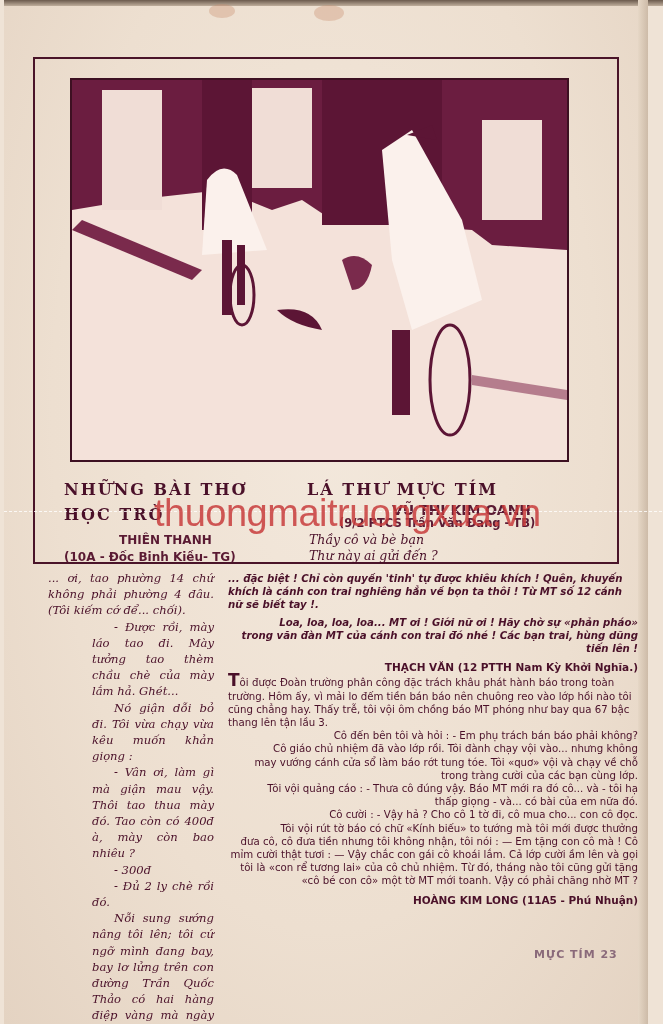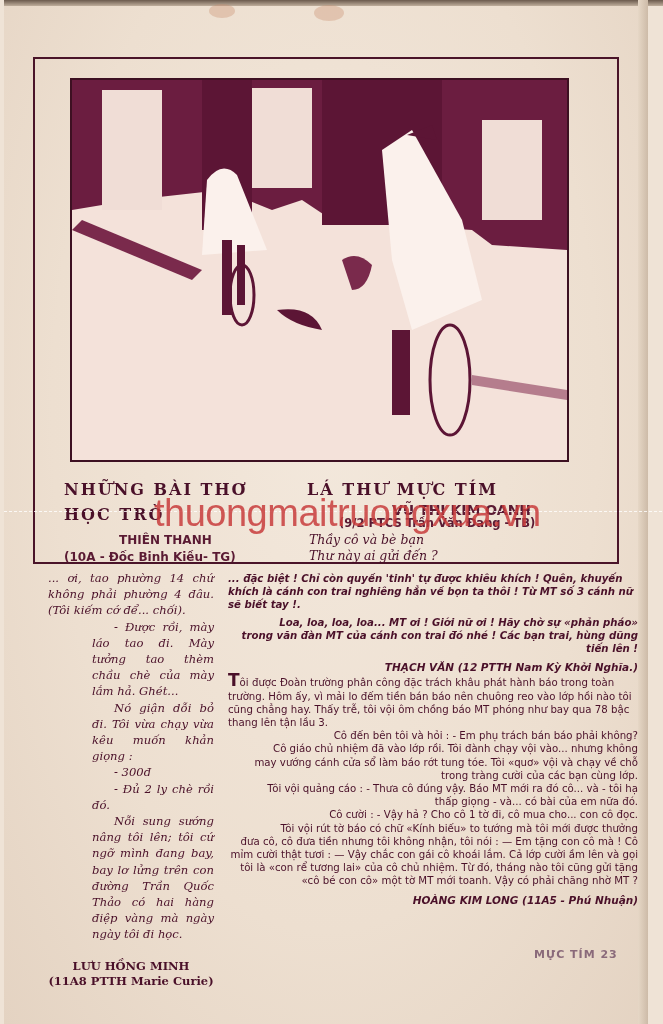--- a/index.html
+++ b/index.html
@@ -63,21 +63,21 @@
     font-style:normal; font-weight:bold; text-align:center; font-size:11.5px;
     line-height:15px; margin-top:16px;
   }
   .rightcol {
     position:absolute; left:224px; top:572px; width:410px;
     font-family:"DejaVu Sans", sans-serif; font-size:10.2px; line-height:13.2px; color:#4a1029;
   }
   .rightcol p { margin:0; }
   .it { font-style:italic; font-weight:bold; }
   .ind2 { text-indent:34px;text-align:right; }
-  .sig-r { text-align:right; font-weight:bold; font-size:10.5px; margin-top:6px !important;font-style:italic; }
+  .sig-r { text-align:right; font-weight:bold; font-size:10.5px; margin-top:6px !important; }
   .title2 {
     font-family:"DejaVu Serif", serif; font-weight:bold; font-size:17px;
     color:#3d0d22; margin:12px 0 3px 0 !important; letter-spacing:0.5px;
   }
   .dropT { font-size:17px; font-weight:bold; }
   .footer {
     position:absolute; left:530px; top:948px; font-weight:bold; font-size:11px;
     color:#8a6a7a; letter-spacing:1px;
   }
 </style>
@@ -129,33 +129,34 @@
   <div class="sub" style="left:335px;top:516px;font-size:11.5px;">(9/2 PTCS Trần Văn Đang - TB)</div>
   <div class="poem">
     <div>Thầy cô và bè bạn</div>
     <div>Thư này ai gửi đến ?</div>
   </div>
 
   <div class="leftcol">
     <p>... ơi, tao phường 14 chứ không phải phường 4 đâu. (Tôi kiếm cớ để... chối).</p>
     <p class="ind">- Được rồi, mày láo tao đi. Mày tưởng tao thèm chầu chè của mày lắm hả. Ghét...</p>
     <p class="ind">Nó giận dỗi bỏ đi. Tôi vừa chạy vừa kêu muốn khản giọng :</p>
+    <p class="ind">- Vân ơi, làm gì mà giận mau vậy. Thôi tao thua mày đó. Tao còn có 400đ à, mày còn bao nhiêu ?</p>
     <p class="ind">- 300đ</p>
     <p class="ind">- Đủ 2 ly chè rồi đó.</p>
     <p class="ind">Nỗi sung sướng nâng tôi lên; tôi cứ ngỡ mình đang bay, bay lơ lửng trên con đường Trần Quốc Thảo có hai hàng điệp vàng mà ngày ngày tôi đi học.</p>
     <p class="sig">LƯU HỒNG MINH</p>
     <p class="sig" style="margin-top:0;">(11A8 PTTH Marie Curie)</p>
   </div>
 
   <div class="rightcol">
-    <p class="it">... đặc biệt ! Chỉ còn quyền 'tinh' tự được khiêu khích ! Quên, khuyến khích là cánh con trai nghiêng hẳn về bọn ta thôi ! Từ MT số 3 cánh nữ sẽ biết tay !.</p>
+    <p class="it">... đặc biệt ! Chỉ còn quyền 'tinh' tự được khiêu khích ! Quên, khuyến khích là cánh con trai nghiêng hẳn về bọn ta thôi ! Từ MT số 12 cánh nữ sẽ biết tay !.</p>
     <p class="it ind2" style="margin-top:4px;">Loa, loa, loa, loa... MT ơi ! Giới nữ ơi ! Hãy chờ sự «phản pháo» trong văn đàn MT của cánh con trai đó nhé ! Các bạn trai, hùng dũng tiến lên !</p>
     <p class="sig-r">THẠCH VĂN (12 PTTH Nam Kỳ Khởi Nghĩa.)</p>
 
-    <p><span class="dropT">T</span><span>ôi được Đoàn trường phân công đặc trách khâu phát hành báo trong toàn trường. Hôm ấy, vì mải lo đếm tiền bán báo nên chuông reo vào lớp hồi nào tôi cũng chẳng hay. Thấy trễ, tôi vội ôm chồng báo MT phóng như bay qua 78 bậc thang lên tận lầu 3.</span></p>
+    <p><span class="dropT">T</span><span>ôi được Đoàn trường phân công đặc trách khâu phát hành báo trong toàn trường. Hôm ấy, vì mải lo đếm tiền bán báo nên chuông reo vào lớp hồi nào tôi cũng chẳng hay. Thấy trễ, tôi vội ôm chồng báo MT phóng như bay qua 67 bậc thang lên tận lầu 3.</span></p>
     <p class="ind2">Cô đến bên tôi và hỏi : - Em phụ trách bán báo phải không?</p>
     <p class="ind2">Cô giáo chủ nhiệm đã vào lớp rồi. Tôi đành chạy vội vào... nhưng không may vướng cánh cửa sổ làm báo rớt tung tóe. Tôi «quơ» vội và chạy về chỗ trong tràng cười của các bạn cùng lớp.</p>
     <p class="ind2">Tôi vội quảng cáo : - Thưa cô đúng vậy. Báo MT mới ra đó cô... và - tôi hạ thấp giọng - và... có bài của em nữa đó.</p>
     <p class="ind2">Cô cười : - Vậy hả ? Cho cô 1 tờ đi, cô mua cho... con cô đọc.</p>
     <p class="ind2">Tôi vội rút tờ báo có chữ «Kính biếu» to tướng mà tôi mới được thưởng đưa cô, cô đưa tiền nhưng tôi không nhận, tôi nói : — Em tặng con cô mà ! Cô mỉm cười thật tươi : — Vậy chắc con gái cô khoái lắm. Cả lớp cười ầm lên và gọi tôi là «con rể tương lai» của cô chủ nhiệm. Từ đó, tháng nào tôi cũng gửi tặng «cô bé con cô» một tờ MT mới toanh. Vậy có phải chăng nhờ MT ?</p>
     <p class="sig-r">HOÀNG KIM LONG (11A5 - Phú Nhuận)</p>
   </div>
 
   <div class="footer">MỰC TÍM 23</div>
 

